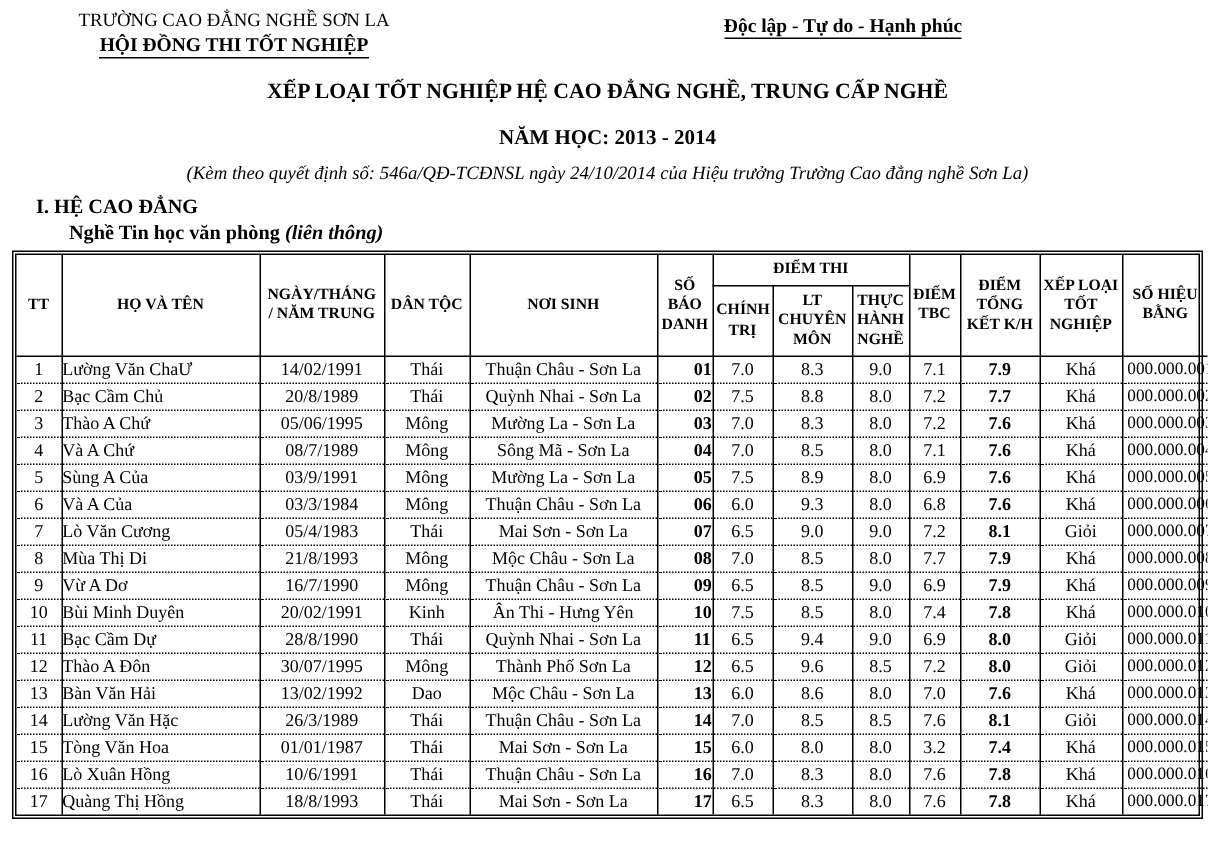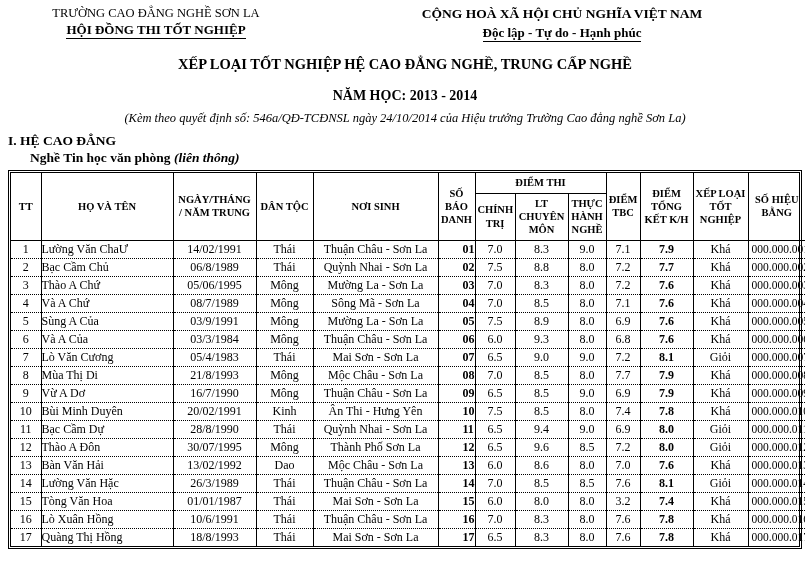--- a/index.html
+++ b/index.html
@@ -22,21 +22,21 @@
   .top-right .line2 { font-size: 13px; font-weight: bold; margin-top: 3px; }
   .top-right .line2 span { border-bottom: 1.5px solid #000; padding-bottom: 1px; }
 
   
   .title-block { text-align: center; margin-top: 15px; }
   .title-line1 { font-size: 14.5px; font-weight: bold; }
   .title-line2 { font-size: 14px; font-weight: bold; margin-top: 15px; }
   .title-note  { font-size: 12.5px; font-style: italic; margin-top: 7px; }
 
   
-  .section { margin-top: 7px; }
+  .section { margin-top: 7px; margin-left: 16px; }
   .section-line1 { font-size: 13.5px; font-weight: bold; }
   .section-line2 { font-size: 13.5px; font-weight: bold; margin-left: 22px; margin-top: 1px; }
   .section-line2 .it { font-style: italic; }
 
   
   .table-frame { border: 3px double #000; margin-top: 4px; }
   table { border-collapse: collapse; width: 100%; table-layout: fixed; }
   th, td { border: 1px solid #000; overflow: hidden; }
   th {
     font-size: 10.5px; font-weight: bold; text-align: center; vertical-align: middle;
@@ -61,21 +61,20 @@
 </style>
 </head>
 <body>
 
 <div class="top-header">
   <div class="top-left">
     <div class="line1">TRƯỜNG CAO ĐẲNG NGHỀ SƠN LA</div>
     <div class="line2"><span>HỘI ĐỒNG THI TỐT NGHIỆP</span></div>
   </div>
   <div class="top-right">
-    <div class="line1">CỘNG HOÀ XÃ HỘI CHỦ NGHĨA VIỆT NAM</div>
     <div class="line2"><span>Độc lập - Tự do - Hạnh phúc</span></div>
   </div>
 </div>
 
 <div class="title-block">
   <div class="title-line1">XẾP LOẠI TỐT NGHIỆP HỆ CAO ĐẲNG NGHỀ, TRUNG CẤP NGHỀ</div>
   <div class="title-line2">NĂM HỌC: 2013 - 2014</div>
   <div class="title-note">(Kèm theo quyết định số: 546a/QĐ-TCĐNSL ngày 24/10/2014 của Hiệu trưởng Trường Cao đẳng nghề Sơn La)</div>
 </div>
 
@@ -133,21 +132,21 @@
           <td class="col-lt">8.3</td>
           <td class="col-th">9.0</td>
           <td class="col-tbc">7.1</td>
           <td class="col-tk">7.9</td>
           <td class="col-xl">Khá</td>
           <td class="col-shb">000.000.001</td>
         </tr>
         <tr>
           <td class="col-tt">2</td>
           <td class="col-name">Bạc Cầm Chủ</td>
-          <td class="col-dob">06/8/1989</td>
+          <td class="col-dob">20/8/1989</td>
           <td class="col-dt">Thái</td>
           <td class="col-ns">Quỳnh Nhai - Sơn La</td>
           <td class="col-sbd">02</td>
           <td class="col-ct">7.5</td>
           <td class="col-lt">8.8</td>
           <td class="col-th">8.0</td>
           <td class="col-tbc">7.2</td>
           <td class="col-tk">7.7</td>
           <td class="col-xl">Khá</td>
           <td class="col-shb">000.000.002</td>

